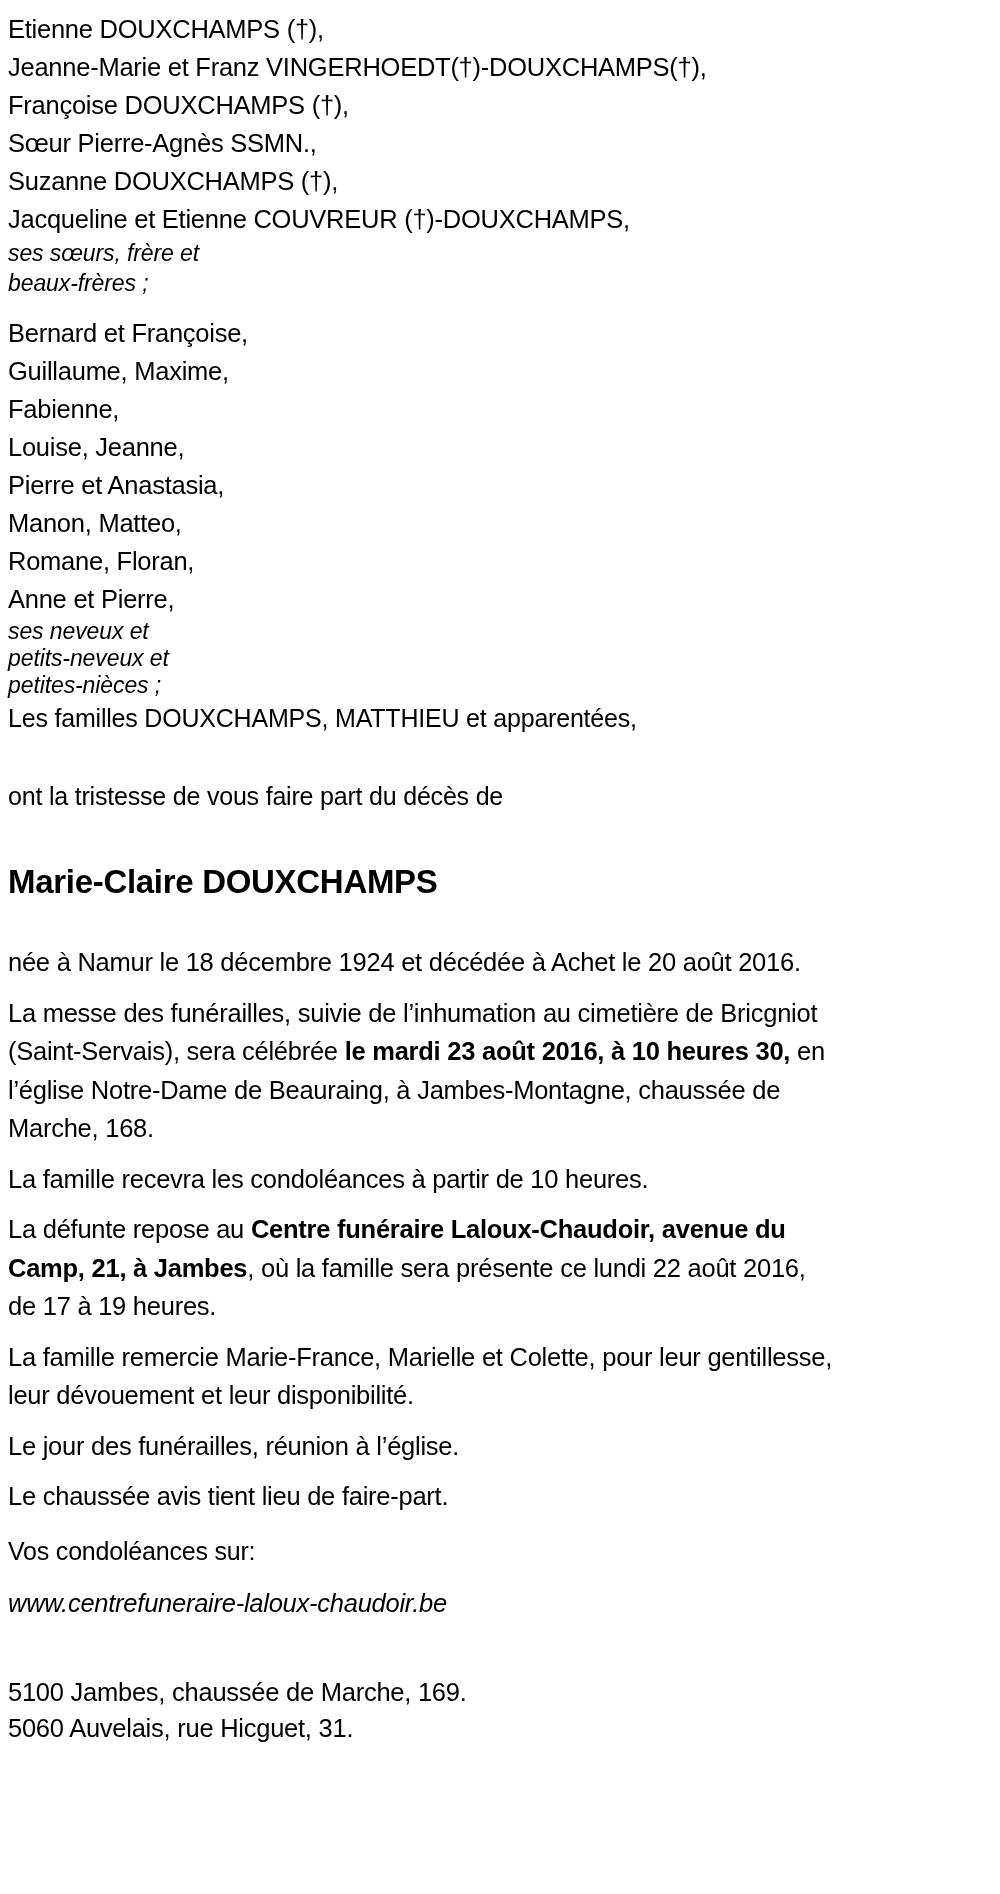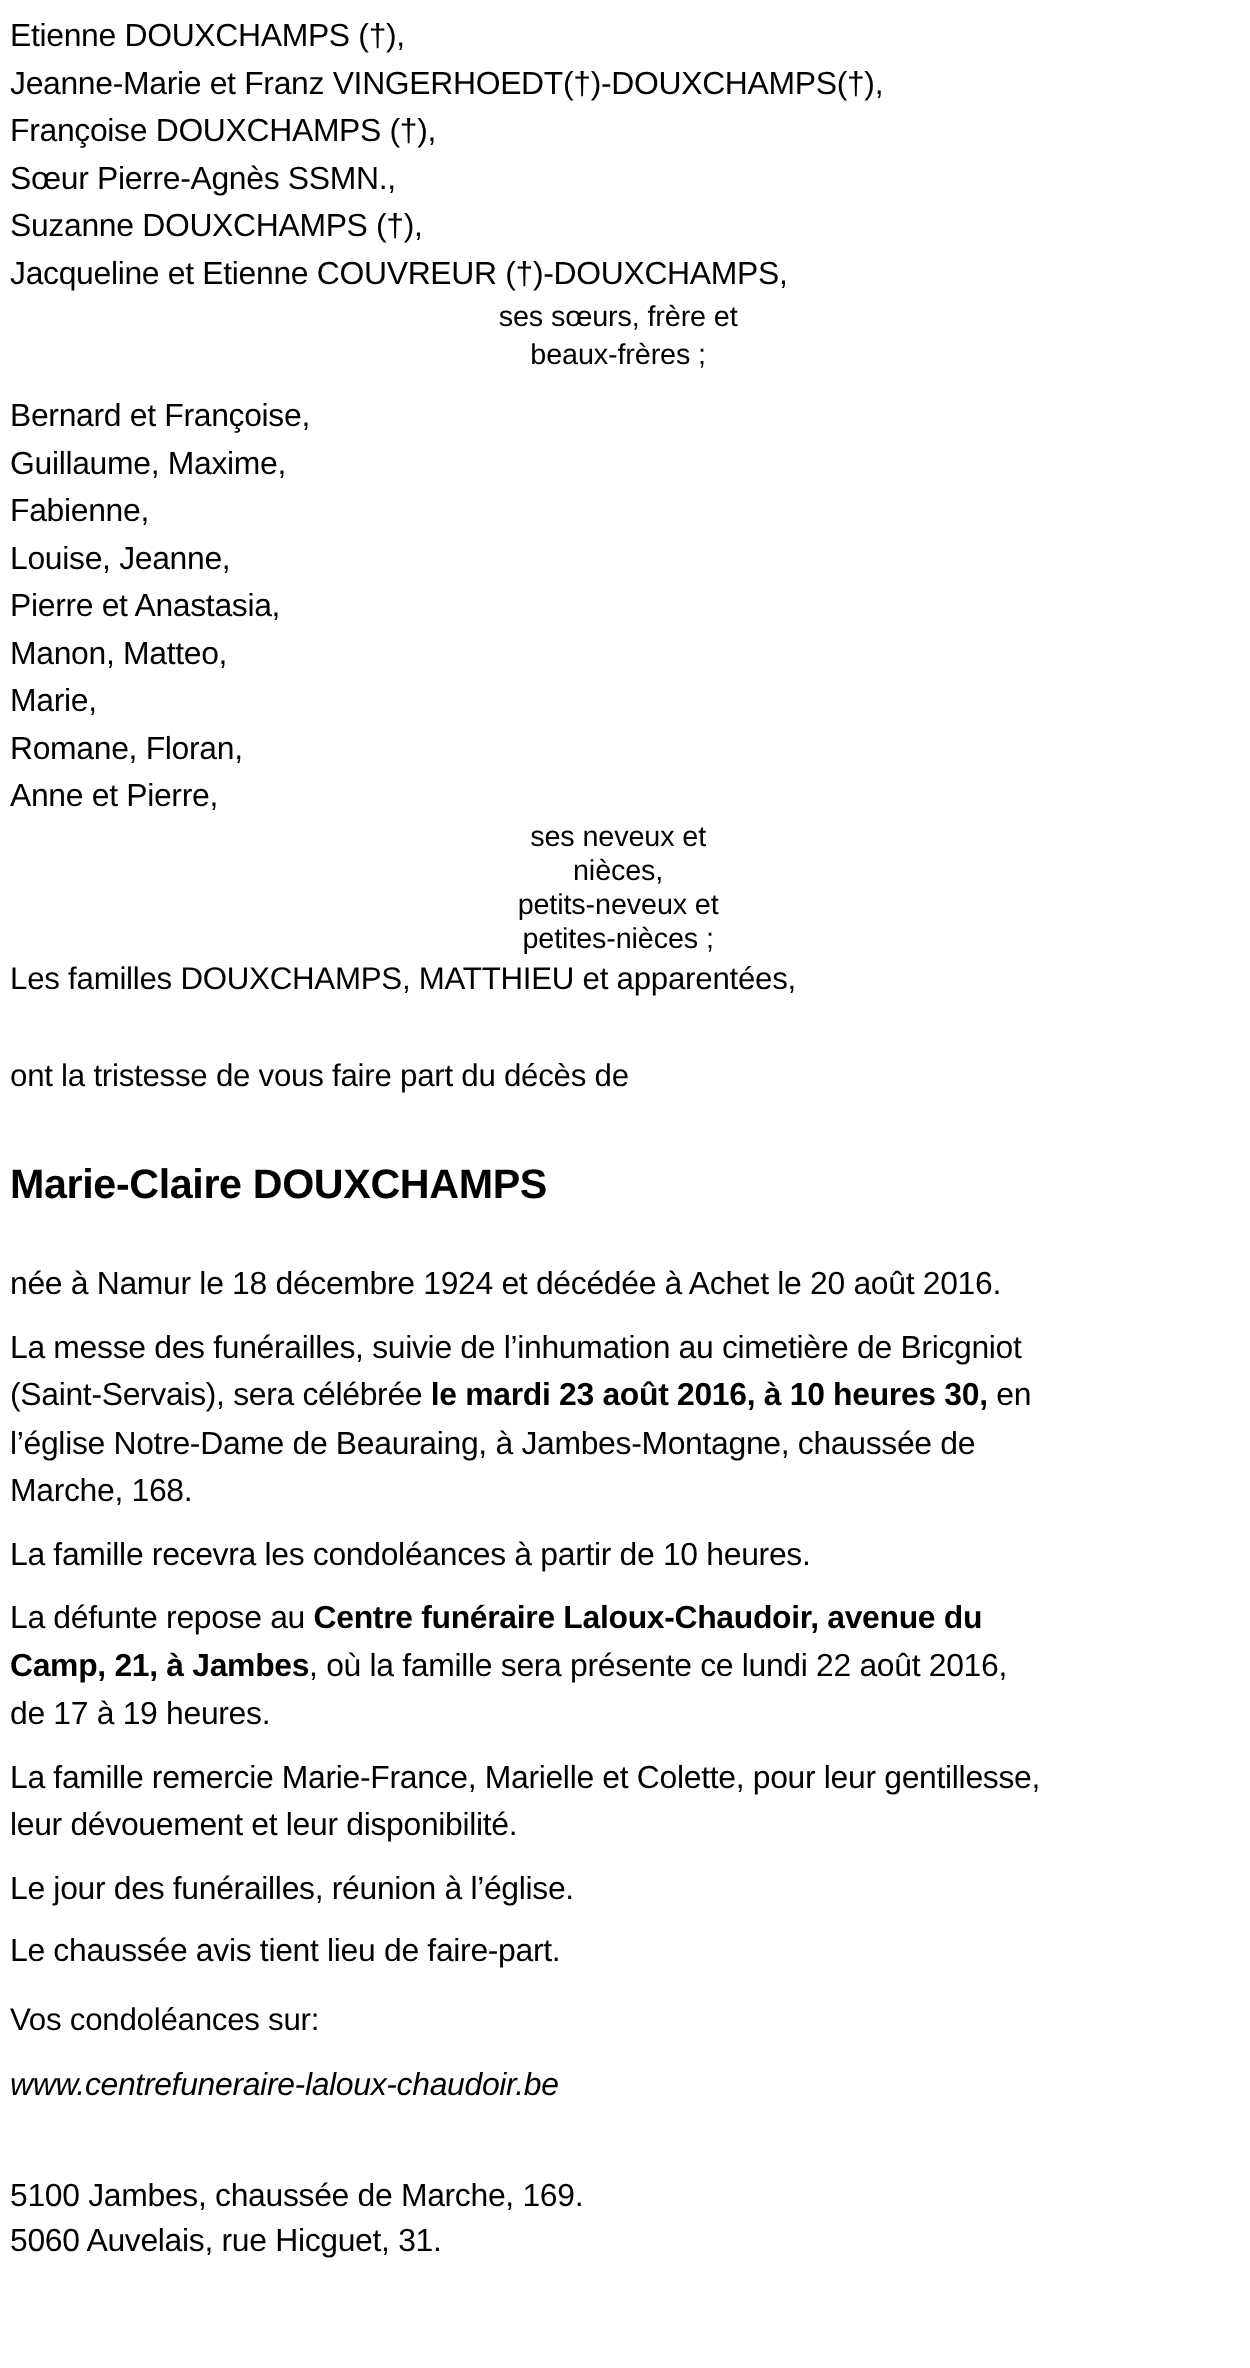--- a/index.html
+++ b/index.html
@@ -31,21 +31,22 @@
   }
   .name-line {
     font-size: 25.5px;
     line-height: 38px;
     letter-spacing: -0.25px;
     white-space: nowrap;
   }
 
   
   .relation-block {
-    text-align: center;
+    text-align: left;
+    font-style: italic;
     font-size: 23px;
     letter-spacing: -0.1px;
     padding-right: 5px;
   }
   .relation-block .rel-line {
     line-height: 30px;
     white-space: nowrap;
   }
   .relation-block.tight .rel-line {
     line-height: 27px;
@@ -113,28 +114,26 @@
 
   <div class="sp-16"></div>
 
   <div>
     <div class="name-line">Bernard et Françoise,</div>
     <div class="name-line">Guillaume, Maxime,</div>
     <div class="name-line">Fabienne,</div>
     <div class="name-line">Louise, Jeanne,</div>
     <div class="name-line">Pierre et Anastasia,</div>
     <div class="name-line">Manon, Matteo,</div>
-    <div class="name-line">Marie,</div>
     <div class="name-line">Romane, Floran,</div>
     <div class="name-line">Anne et Pierre,</div>
   </div>
 
   <div class="relation-block tight">
     <div class="rel-line">ses neveux et</div>
-    <div class="rel-line">nièces,</div>
     <div class="rel-line">petits-neveux et</div>
     <div class="rel-line">petites-nièces ;</div>
   </div>
 
   <div class="line">Les familles DOUXCHAMPS, MATTHIEU et apparentées,</div>
 
   <div class="sp-40"></div>
 
   <div class="line">ont la tristesse de vous faire part du décès de</div>
 

